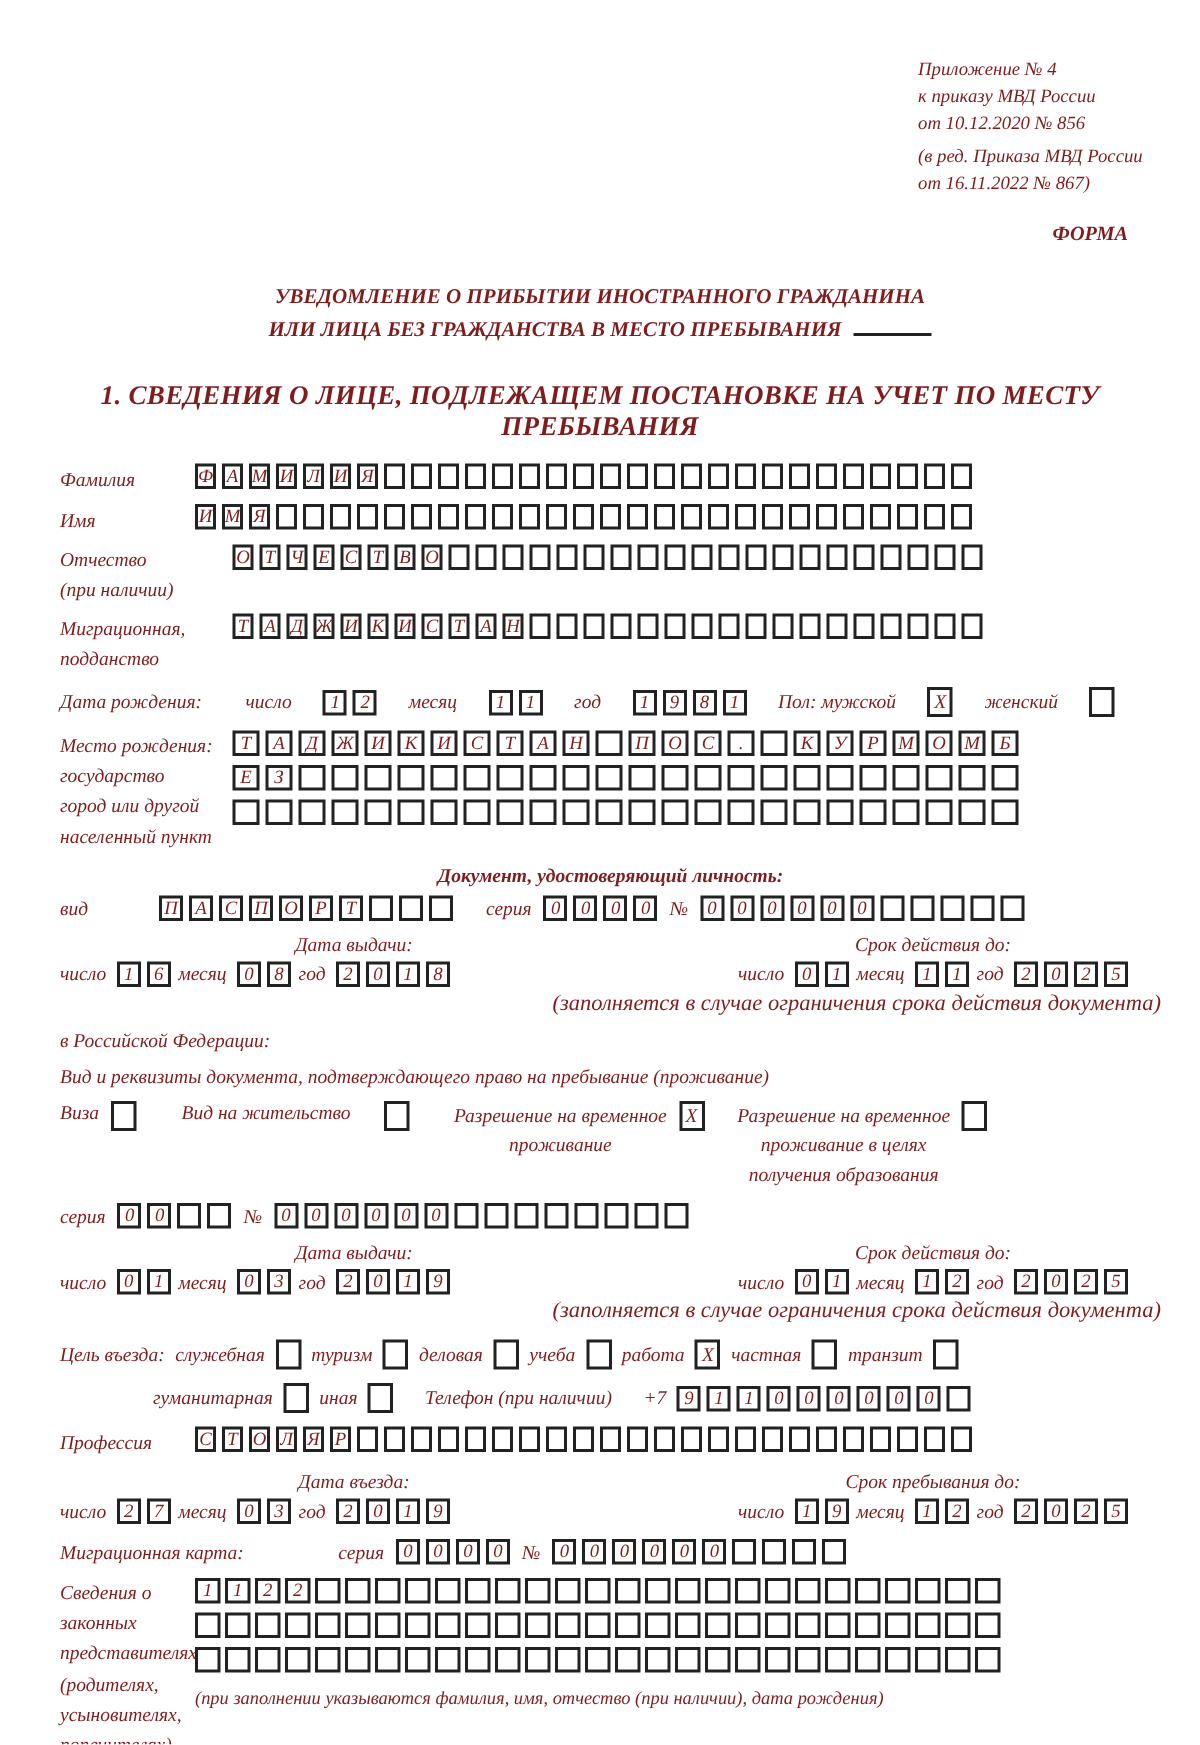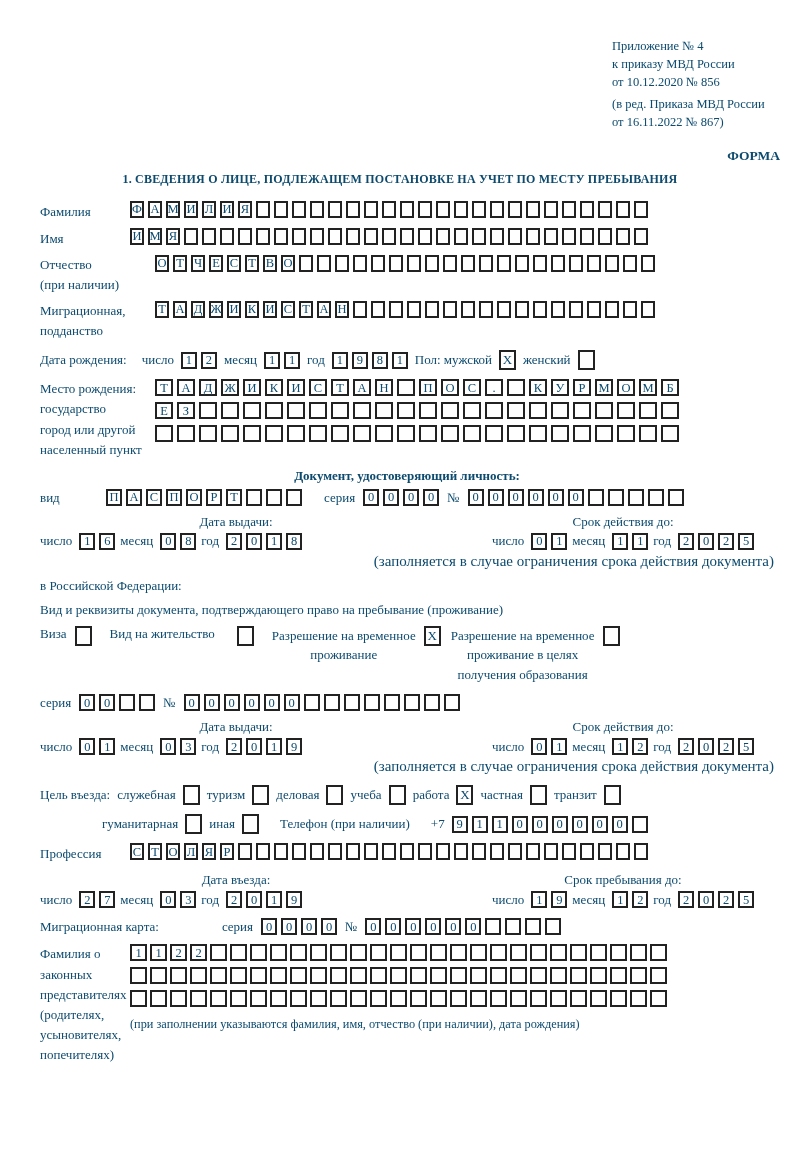--- a/index.html
+++ b/index.html
@@ -1,27 +1,27 @@
 <!DOCTYPE html>
 <html><head>
 <meta charset="utf-8">
 <style>
   * { margin:0; padding:0; box-sizing:border-box; }
   html,body { background:#fff; }
   .page {
-    width:800px; height:1163px; background:#fff; color:#0c4a6e;
+    width:800px; height:1163px; background:#fff; color:#7f1d1d;
     font-family:"Liberation Serif","DejaVu Serif",serif;
-    font-size:13px; overflow:hidden; position:relative;
+    font-size:13px; overflow:hidden; position:relative;font-style:italic;
   }
   .annex { margin:38px 20px 0 612px; font-size:12.5px; line-height:1.42; }
   .annex .gap { margin-top:5px; }
-  .forma { text-align:right; padding-right:20px; margin-top:16px; font-weight:bold; font-size:13.5px; }
+  .forma { text-align:right; padding-right:48px; margin-top:16px; font-weight:bold; font-size:13.5px; }
   .title { text-align:center; margin-top:24px; font-weight:bold; font-size:14px; line-height:1.6; }
   .title-blank { display:inline-block; width:52px; border-bottom:2px solid #222; height:12px; margin-left:8px; }
-  .sec1 { margin-top:8px; text-align:center; font-weight:bold; font-size:12px; letter-spacing:.2px; }
+  .sec1 { margin-top:20px; text-align:center; font-weight:bold; font-size:18px; letter-spacing:.2px; }
   .form-body { margin:14px 26px 0 40px; }
   .frow { display:flex; align-items:flex-start; margin-top:6px; flex-wrap:nowrap; }
   .flabel { flex:none; line-height:21px; }
   .flabel.w90 { width:90px; }
   .flabel.w115 { width:115px; }
   .flabel.multi { line-height:1.55; }
   .cells { display:flex; gap:4px; flex:none; }
   .cell {
     width:14px; height:17px; border:2px solid #222; flex:none;
     display:inline-flex; align-items:center; justify-content:center;
@@ -40,21 +40,21 @@
   .date-col.left { width:392px; }
   .date-col.right { margin-left:60px; }
   .dc-head { text-align:center; margin-bottom:3px; }
   .dc-row { display:flex; align-items:center; gap:5px; }
   .dc-row .lbl { margin-right:2px; }
   .limit-note { text-align:right; font-size:15px; margin-top:3px; }
   .cb {
     width:17px; height:20px; border:2px solid #222; flex:none;
     display:inline-flex; align-items:center; justify-content:center; font-size:13px;
   }
-  .rp-row { display:flex; align-items:flex-start; margin-top:8px; gap:10px; }
+  .rp-row { display:flex; align-items:flex-start; margin-top:8px; gap:22px; }
   .rp-item { display:flex; align-items:flex-start; gap:8px; }
   .rp-label { text-align:center; line-height:1.5; }
   .purpose-row { display:flex; align-items:center; gap:7px; margin-top:10px; }
   .purpose-row2 { display:flex; align-items:center; gap:7px; margin-top:9px; margin-left:62px; }
   .note-bottom { text-align:left; font-size:12.3px; margin-top:10px; } .mt8 { margin-top:8px; }
   .ml8 { margin-left:8px; } .ml14 { margin-left:14px; } .ml55 { margin-left:55px; }
 </style>
 </head>
 <body>
 
@@ -63,20 +63,24 @@
   <div class="annex">
     <div>Приложение № 4</div>
     <div>к приказу МВД России</div>
     <div>от 10.12.2020 № 856</div>
     <div class="gap">(в ред. Приказа МВД России</div>
     <div>от 16.11.2022 № 867)</div>
   </div>
 
   <div class="forma">ФОРМА</div>
 
+  <div class="title">
+    <div>УВЕДОМЛЕНИЕ О ПРИБЫТИИ ИНОСТРАННОГО ГРАЖДАНИНА</div>
+    <div><span>ИЛИ ЛИЦА БЕЗ ГРАЖДАНСТВА В МЕСТО ПРЕБЫВАНИЯ</span><span class="title-blank"></span></div>
+  </div>
 
   <div class="sec1">1. СВЕДЕНИЯ О ЛИЦЕ, ПОДЛЕЖАЩЕМ ПОСТАНОВКЕ НА УЧЕТ ПО МЕСТУ ПРЕБЫВАНИЯ</div>
 
   <div class="form-body">
 
     <div class="frow" style="margin-top:12px;">
       <div class="flabel w90">Фамилия</div>
       <div class="cells">
           <span class="cell filled">Ф</span>
           <span class="cell filled">А</span>
@@ -212,21 +216,21 @@
           <span class="cell"></span>
           <span class="cell"></span>
           <span class="cell"></span>
           <span class="cell"></span>
           <span class="cell"></span>
           <span class="cell"></span>
           <span class="cell"></span>
         </div>
     </div>
 
-    <div class="frow inline-row" style="margin-top:9px; gap:7px;">
+    <div class="frow inline-row" style="margin-top:9px; gap:21px;">
       <span>Дата рождения:</span>
       <span class="ml8">число</span>
       <span class="cells w16">
           <span class="cell filled">1</span>
           <span class="cell filled">2</span>
         </span>
       <span>месяц</span>
       <span class="cells w16">
           <span class="cell filled">1</span>
           <span class="cell filled">1</span>
@@ -664,21 +668,21 @@
           <span class="cell filled">0</span>
           <span class="cell"></span>
           <span class="cell"></span>
           <span class="cell"></span>
           <span class="cell"></span>
         </span>
     </div>
 
     <div class="frow" style="margin-top:9px;">
       <div class="flabel w90 multi">
-        <div>Фамилия о</div>
+        <div>Сведения о</div>
         <div>законных</div>
         <div>представителях</div>
         <div>(родителях,</div>
         <div>усыновителях,</div>
         <div>попечителях)</div>
       </div>
       <div class="stack">
         <div class="cells w17g3">
             <span class="cell filled">1</span>
             <span class="cell filled">1</span>

